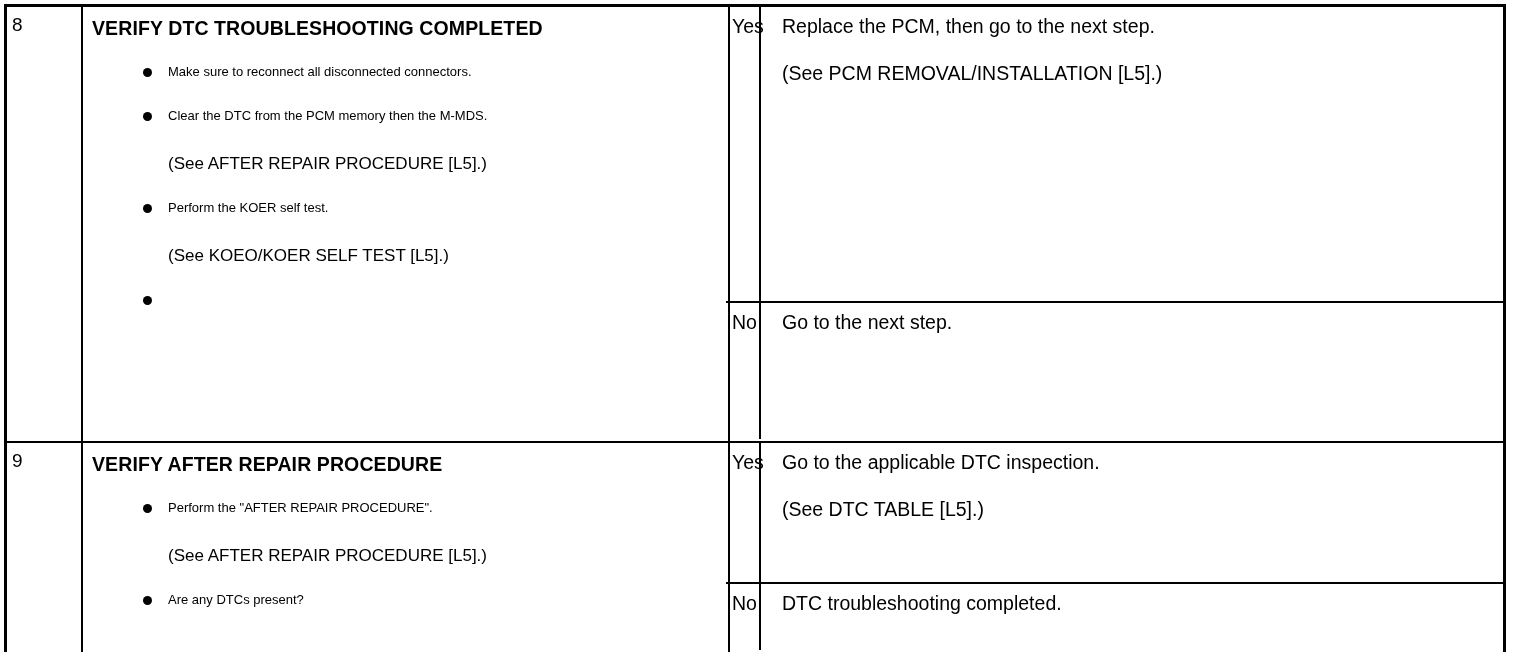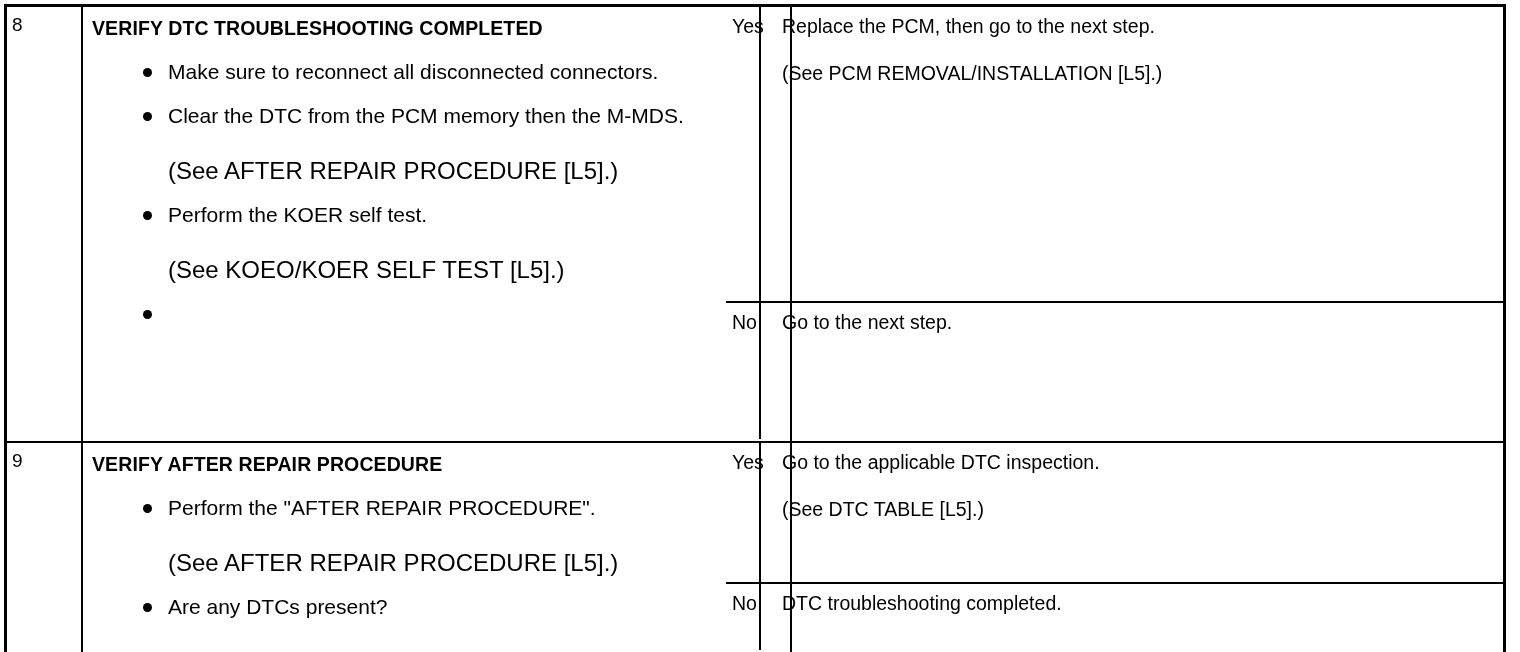--- a/index.html
+++ b/index.html
@@ -59,21 +59,21 @@
     top: 7px;
     font-size: 19px;
     line-height: 22px;
   }
 
   .col-action {
     position: absolute;
     left: 76px;
     top: 0;
     bottom: 0;
-    width: 709px;           
+    width: 647px;           
     border-right: 2px solid #000;
     box-sizing: border-box;
   }
 
   .col-answers {
     position: absolute;
     left: 719px;
     top: 0;
     bottom: 0;
     right: 0;
@@ -91,40 +91,40 @@
     letter-spacing: 0.1px;
     white-space: nowrap;
   }
   .action-list {
     margin: 0;
     padding: 0;
     list-style: none;
   }
   .action-item {
     position: relative;
-    font-size: 21px;
+    font-size: 13px;
     line-height: 25px;
     padding-left: 76px;      
     margin-top: 19px;
   }
   .action-item .bullet {
     position: absolute;
     left: 51px;
     top: 9px;
     width: 9px;
     height: 9px;
     background: #000;
     border-radius: 50%;
   }
   .action-note {
     position: relative;
-    font-size: 24px;
+    font-size: 17px;
     line-height: 25px;
     padding-left: 76px;
-    margin-top: 30px;
+    margin-top: 23px;
   }
 
   
   .answer-row {
     position: relative;
     width: 100%;
     box-sizing: border-box;
   }
   .answer-row.split { border-bottom: 2px solid #000; }
 

